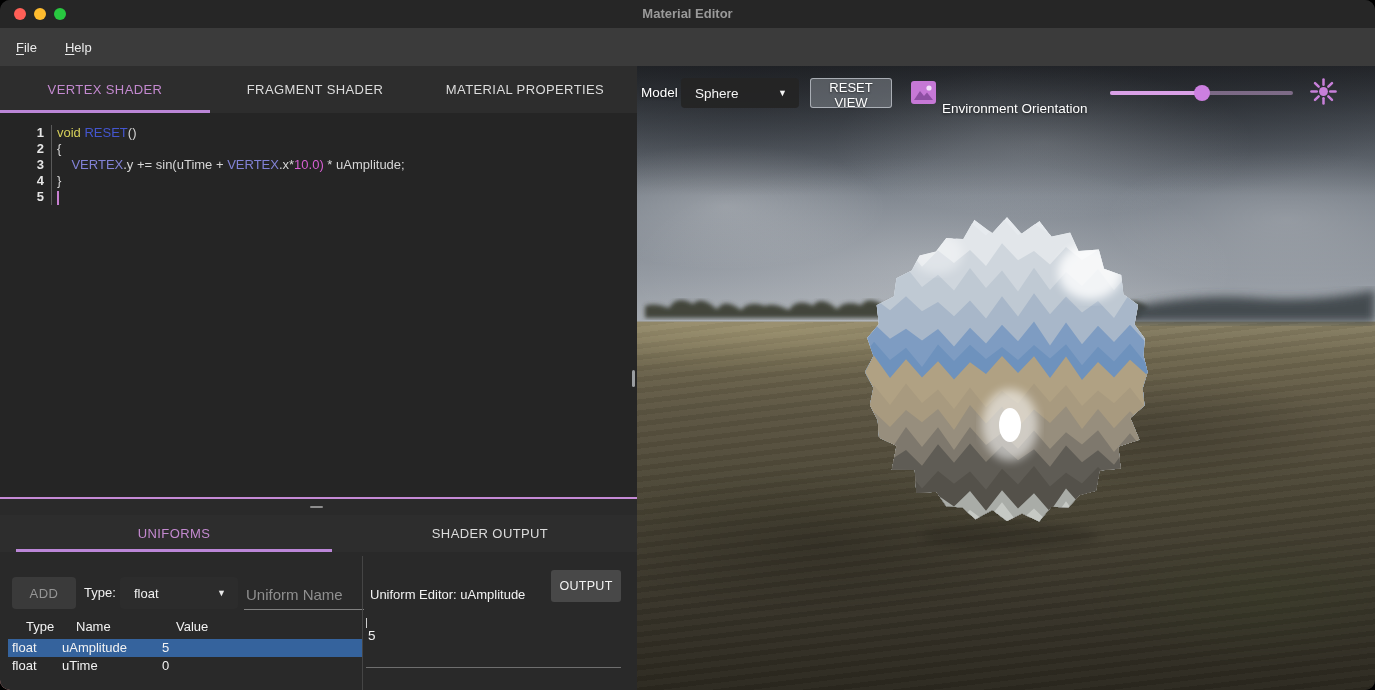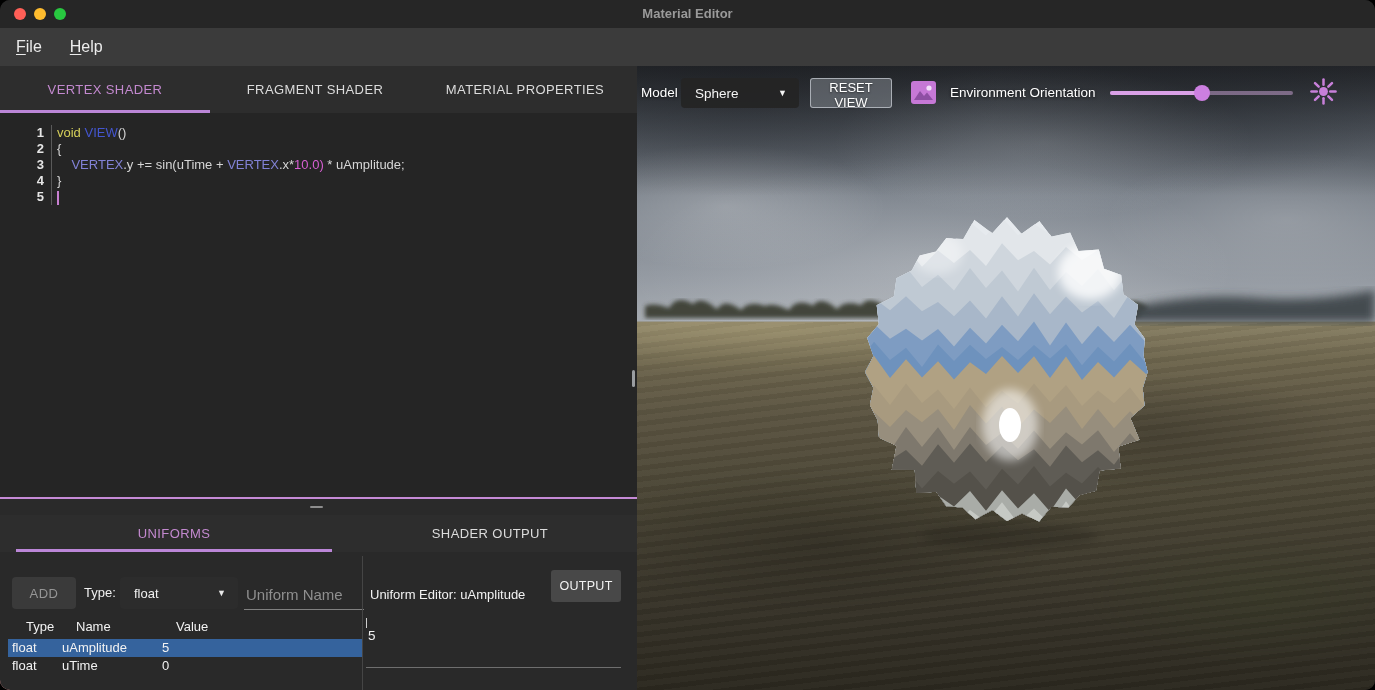--- a/index.html
+++ b/index.html
@@ -7,21 +7,21 @@
 
   
   .titlebar{position:absolute;top:0;left:0;right:0;height:28px;background:#262626;}
   .traffic{position:absolute;top:8px;left:14px;display:flex;gap:8px;}
   .traffic span{width:12px;height:12px;border-radius:50%;display:block;}
   .win-title{position:absolute;top:0;left:0;right:0;height:28px;line-height:28px;text-align:center;
              color:#9a9a9a;font-size:13px;font-weight:700;}
 
   
   .menubar{position:absolute;top:28px;left:0;right:0;height:38px;background:#3b3b3b;display:flex;align-items:center;}
-  .menu-item{color:#ececec;font-size:16px;padding:0 12px;margin-left:4px;cursor:default;}
+  .menu-item{color:#ececec;font-size:13px;padding:0 12px;margin-left:4px;cursor:default;}
   .menu-item u{text-decoration:underline;text-underline-offset:2px;}
 
   
   .left-panel{position:absolute;top:66px;left:0;width:637px;height:624px;background:#fca5a5;}
   .shader-tabs{position:absolute;top:0;left:0;right:0;height:47px;background:#2d2d2d;display:flex;}
   .tab{width:210px;display:flex;align-items:center;justify-content:center;font-size:13px;
        letter-spacing:.4px;color:#dcdcdc;position:relative;cursor:pointer;}
   .tab.active{color:#c389cf;}
   .tab.active::after{content:"";position:absolute;left:0;right:0;bottom:0;height:3px;background:#bb86d7;}
 
@@ -96,21 +96,21 @@
   .vp-label{position:absolute;height:32px;line-height:32px;color:#fff;font-size:13.5px;
             text-shadow:0 1px 3px rgba(0,0,0,.7);}
   #model-label{left:4px;}
   .model-select{position:absolute;left:44px;top:1px;width:118px;height:30px;background:rgba(36,36,36,.94);
             border-radius:4px;color:#f4f4f4;font-size:13.5px;display:flex;align-items:center;padding-left:14px;
             box-sizing:border-box;cursor:pointer;}
   .model-select .arrow{position:absolute;right:12px;font-size:9px;}
   .reset-btn{position:absolute;left:173px;top:1px;width:82px;height:30px;background:rgba(128,133,140,.55);
             border:1px solid rgba(214,218,224,.65);border-radius:3px;color:#fff;font-size:13px;
             text-shadow:0 1px 2px rgba(0,0,0,.5);}
-  #env-label{left:313px;}
+  #env-label{left:305px;margin-top:16px;}
   .env-slider{position:absolute;left:473px;top:0;width:183px;height:32px;cursor:pointer;}
   .env-slider .track{position:absolute;top:14px;left:0;right:0;height:4px;border-radius:2px;background:rgba(225,180,235,.45);}
   .env-slider .fill{position:absolute;top:14px;left:0;height:4px;border-radius:2px;background:#d9a0e6;}
   .env-slider .handle{position:absolute;top:8px;width:16px;height:16px;border-radius:50%;background:#cc7fe0;}
   .icon-btn{position:absolute;top:2px;width:27px;height:27px;cursor:pointer;}
   #image-icon{left:273px;} #sun-icon{left:673px;top:1px;}
 
   .panel-splitter{position:absolute;left:632px;top:370px;width:3px;height:17px;background:#9a9da1;border-radius:2px;cursor:col-resize;}
 </style>
 </head>
@@ -135,21 +135,21 @@
   <div class="left-panel">
     <div class="shader-tabs" id="shader-tabs">
         <div class="tab active">VERTEX SHADER</div>
         <div class="tab">FRAGMENT SHADER</div>
         <div class="tab">MATERIAL PROPERTIES</div>
       </div>
 
     <div class="editor" id="code-editor">
         <div class="code-line">
           <span class="ln">1</span>
-          <span class="code-body"><span class="tok-kw">void </span><span class="tok-fn">VIEW</span><span class="tok-pl">()</span></span>
+          <span class="code-body"><span class="tok-kw">void </span><span class="tok-fn">RESET</span><span class="tok-pl">()</span></span>
         </div>
         <div class="code-line">
           <span class="ln">2</span>
           <span class="code-body"><span class="tok-pl">{</span></span>
         </div>
         <div class="code-line">
           <span class="ln">3</span>
           <span class="code-body"><span class="tok-pl">    </span><span class="tok-type">VERTEX</span><span class="tok-pl">.y += sin(uTime + </span><span class="tok-type">VERTEX</span><span class="tok-pl">.x*</span><span class="tok-num">10.0)</span><span class="tok-pl"> * uAmplitude;</span></span>
         </div>
         <div class="code-line">

